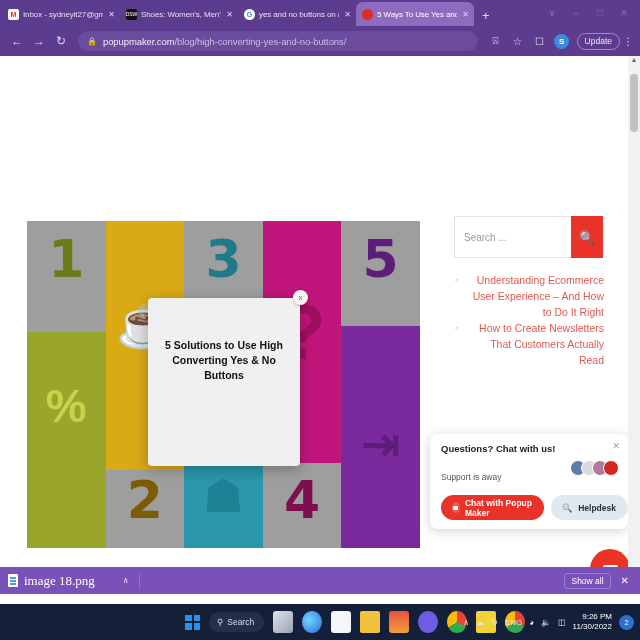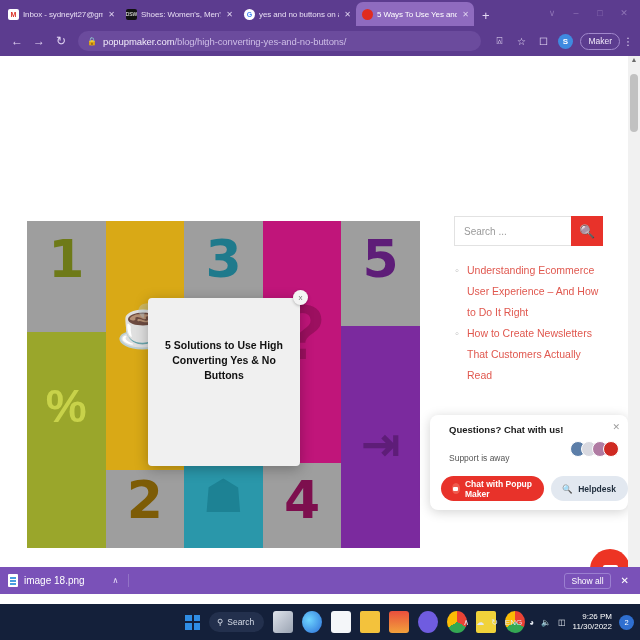--- a/index.html
+++ b/index.html
@@ -109,35 +109,35 @@
   .hcol .num {
     position:absolute; width:100%; text-align:center;
     font-family:"DejaVu Sans", sans-serif; font-weight:bold; font-size:52px; line-height:1;
   }
   .hcol .ico {
     position:absolute; width:100%; text-align:center; font-size:46px; line-height:1;
   }
 
   
   .sidebar { position:absolute; left:454px; top:160px; width:150px; }
-  .searchrow { display:flex; height:30px; width:149px; }
+  .searchrow { display:flex; height:42px; width:149px; }
   .searchrow .sbox {
     flex:1 1 auto; border:1px solid #e2e2e2; border-right:none; background:#fff;
     display:flex; align-items:center; padding-left:9px; font-size:10px; color:#9a9a9a;
   }
   .searchrow .sbtn {
     width:32px; background:#e8322a; color:#fff; display:flex; align-items:center;
     justify-content:center; font-size:13px;
   }
   .side-h {
     margin-top:30px; font-size:13px; font-weight:bold; color:#1d1d1d;
   }
   .side-list { margin-top:14px; list-style:none; }
   .side-list li {
-    font-size:10.5px; line-height:21px; color:#e0584f; position:relative; padding-left:13px;
+    font-size:10.5px; line-height:16px; color:#e0584f; position:relative; padding-left:13px;text-align:right;
   }
   .side-list li::before {
     content:"\25E6"; position:absolute; left:1px; top:0; color:#b9b9b9; font-size:11px;
   }
 
   
   .chat-fab {
     position:absolute; left:590px; top:493px; width:40px; height:44px;
     background:#ed3424; border-radius:50%/46%; display:flex; align-items:center;
     justify-content:center;
@@ -145,23 +145,23 @@
   .chat-fab .bub {
     width:15px; height:12px; background:#fff; border-radius:2px; position:relative;
   }
   .chat-fab .bub::after {
     content:""; position:absolute; left:2px; bottom:-4px; width:0; height:0;
     border-left:5px solid #fff; border-bottom:5px solid transparent;
   }
 
   
   .chatcard {
-    position:absolute; left:430px; top:359px; width:198px; height:95px;
+    position:absolute; left:430px; top:378px; width:198px; height:95px;
     background:#ffffff; border-radius:8px;
-    box-shadow:0 2px 12px rgba(0,0,0,0.18); padding:9px 19px;
+    box-shadow:0 2px 12px rgba(0,0,0,0.18); padding:9px 11px;
   }
   .chatcard .ct { font-size:9.5px; font-weight:bold; color:#1b1b1b; }
   .chatcard .cclose {
     position:absolute; right:8px; top:7px; font-size:9px; color:#9c9c9c;
   }
   .chatcard .cs { font-size:8.5px; color:#555; margin-top:18px; }
   .avatars { position:absolute; right:9px; top:26px; display:flex; }
   .avatars span {
     width:16px; height:16px; border-radius:50%; border:1.5px solid #fff;
     margin-left:-5px; display:block;
@@ -213,21 +213,21 @@
   .pscroll .arw { position:absolute; left:0; width:12px; height:12px; color:#6b6b6b; font-size:7px; text-align:center; }
 
   
   .dlbar {
     position:absolute; left:0; top:567px; width:640px; height:27px;
     background:#7a51b8; display:flex; align-items:center; padding:0 8px;
   }
   .dlitem { display:flex; align-items:center; gap:6px; padding-right:10px; border-right:1px solid #9273c6; }
   .dlicon { width:10px; height:13px; background:#ffffff; border-radius:1px; position:relative; }
   .dlicon::after { content:""; position:absolute; left:2px; top:3px; width:6px; height:1.5px; background:#4a9fe0; box-shadow:0 3px 0 #4a9fe0, 0 6px 0 #4a9fe0; }
-  .dlname { font-size:10px; color:#ffffff; }
+  .dlname { font-size:13px; color:#ffffff;font-family:Liberation Serif, serif; }
   .dlchev { font-size:8px; color:#e8defa; margin-left:22px; }
   .dlright { margin-left:auto; display:flex; align-items:center; gap:10px; }
   .showall { font-size:8.5px; color:#ffffff; border:1px solid #9b7fd0; border-radius:3px; padding:2px 6px; }
   .dlclose { font-size:10px; color:#ffffff; padding-right:3px; }
 
   
   .taskbar {
     position:absolute; left:0; top:604px; width:640px; height:36px;
     background:#14203a; display:flex; align-items:center;
   }
@@ -297,21 +297,21 @@
         <span class="url"><span>popupmaker.com</span><span class="dim">/blog/high-converting-yes-and-no-buttons/</span></span>
       </div>
 
       <div class="navright">
         <div class="ni">⍓</div>
         <div class="ni">☆</div>
         <div class="ni">☐</div>
         <div class="ni">
             <span class="avatar-chip">S</span>
           </div>
-        <div class="updatebtn">Maker</div>
+        <div class="updatebtn">Update</div>
         <div class="kebab">⋮</div>
       </div>
     </div>
 
     <div class="viewport">
       <div class="page-inner">
 
 
         <div class="hero">
           <div class="hcol" style="background:linear-gradient(#9e9e9e 0 34%, #9aa62b 34% 100%);">

